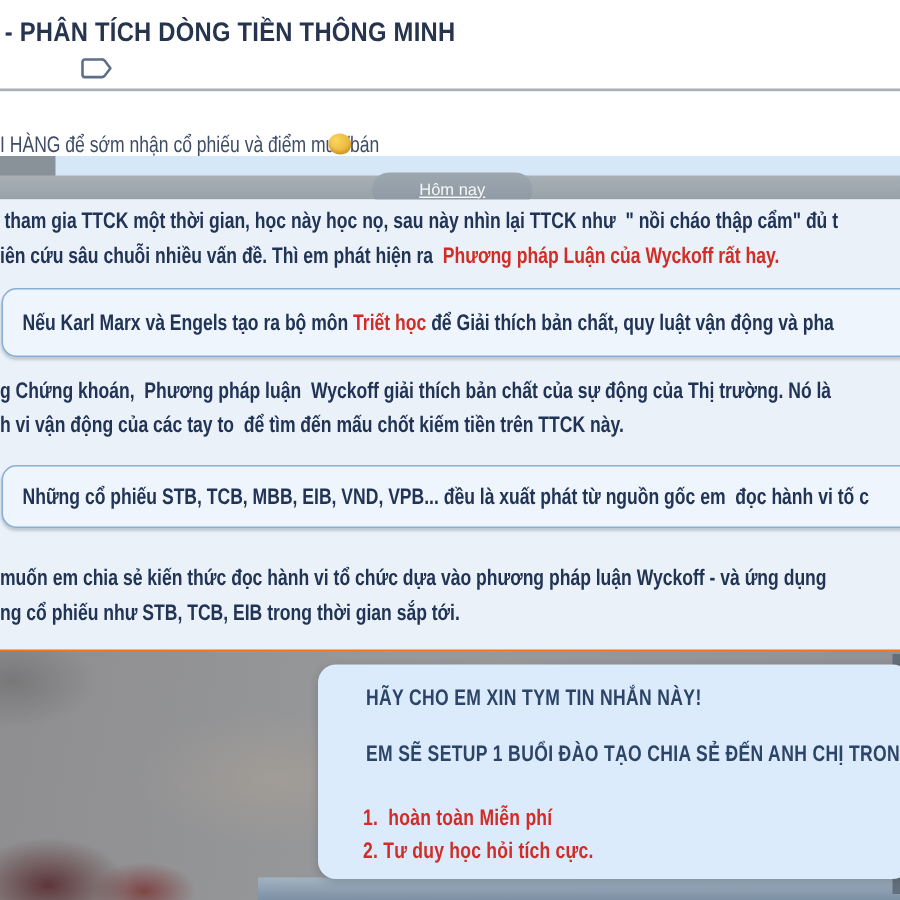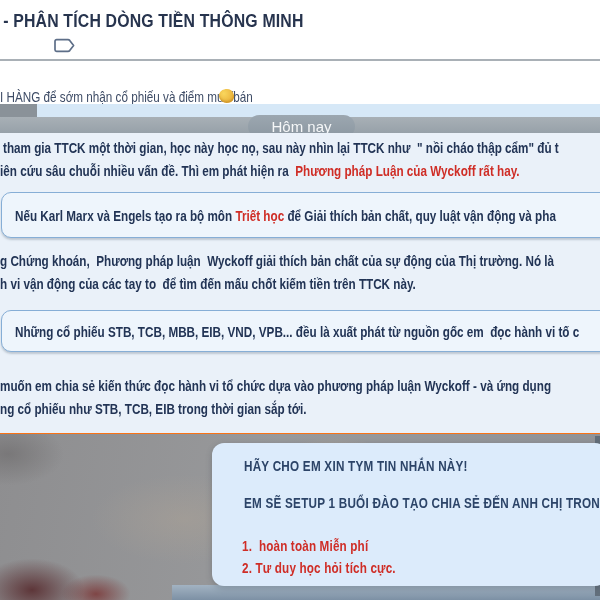--- a/index.html
+++ b/index.html
@@ -28,21 +28,21 @@
          background:radial-gradient(circle at 35% 30%,#f9d65d,#eab23a 75%);transform:rotate(-8deg);
          box-shadow:inset 0 -2px 2px rgba(180,120,20,.45);}
 
   
   .strip-blue{position:absolute;left:0;top:104px;width:600px;height:14px;background:#d6e8f7;}
   .strip-tab{position:absolute;left:0;top:104px;width:37px;height:14px;background:#8a9299;}
   .band-gray{position:absolute;left:0;top:117px;width:600px;height:16px;
              background:linear-gradient(#a8b0b6,#97a1a9);}
   .pill{position:absolute;left:248px;top:115px;width:107px;height:23px;border-radius:12px;
         background:linear-gradient(#9ca7b0,#8b97a1);display:flex;align-items:center;justify-content:center;}
-  .pill span{color:#f5f7f8;font-size:15px;}
+  .pill span{color:#f5f7f8;font-size:11px;text-decoration:underline;}
 
   
   .chat{position:absolute;left:0;top:133px;width:600px;height:300px;background:#eaf1f9;
         border-bottom:1px solid #f97316;overflow:hidden;}
   .ln{position:absolute;white-space:pre;font-size:15px;font-weight:600;color:#223455;
       transform:scaleX(.78);transform-origin:0 50%;}
   .ln .red{color:#cf2d26;}
   .m1a{left:3px;top:6px;}
   .m1b{left:0px;top:29px;}
   .quote{position:absolute;left:1px;right:-10px;height:44px;background:#eef5fc;

